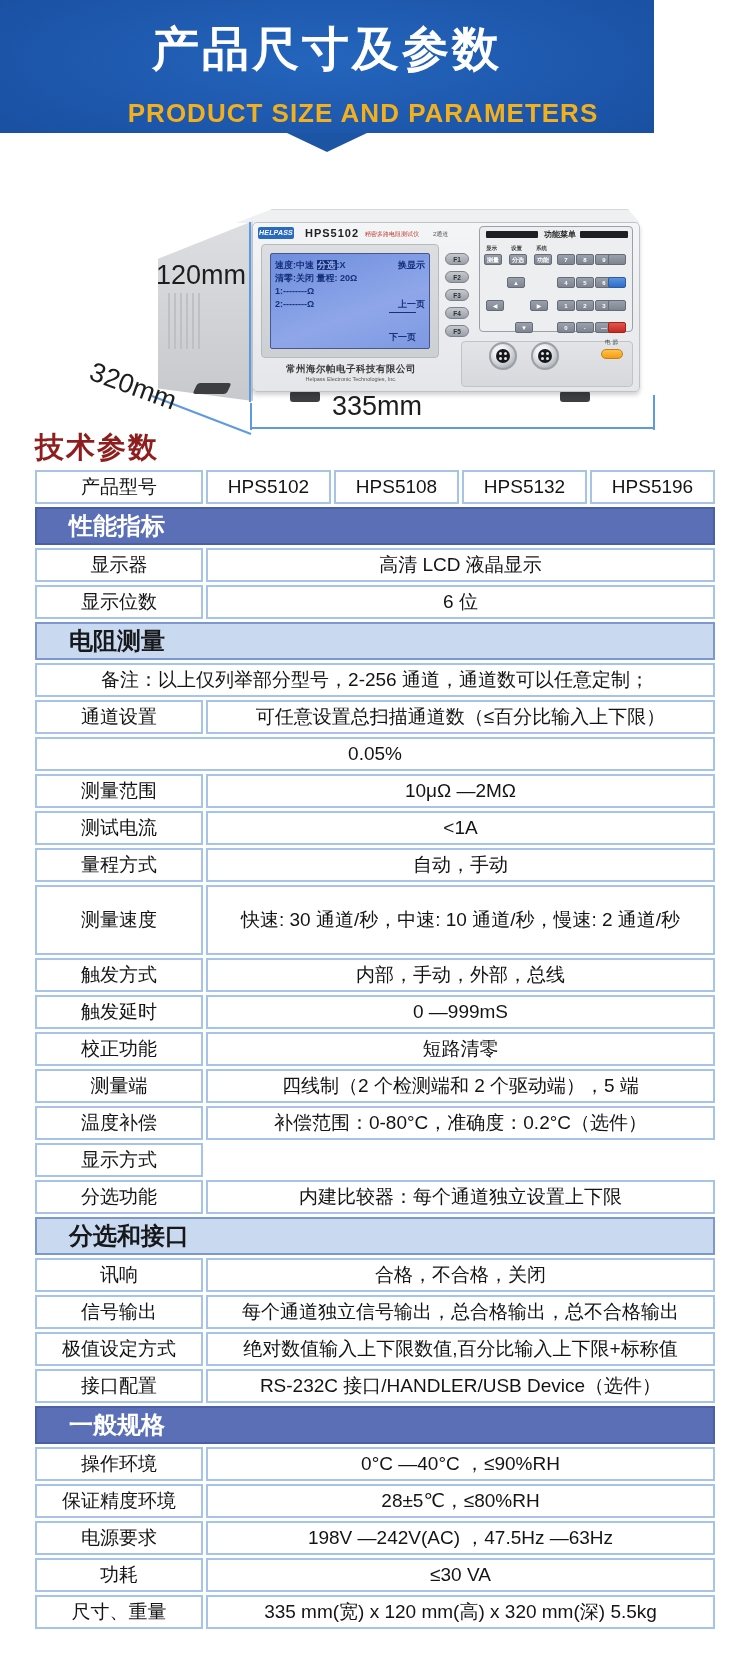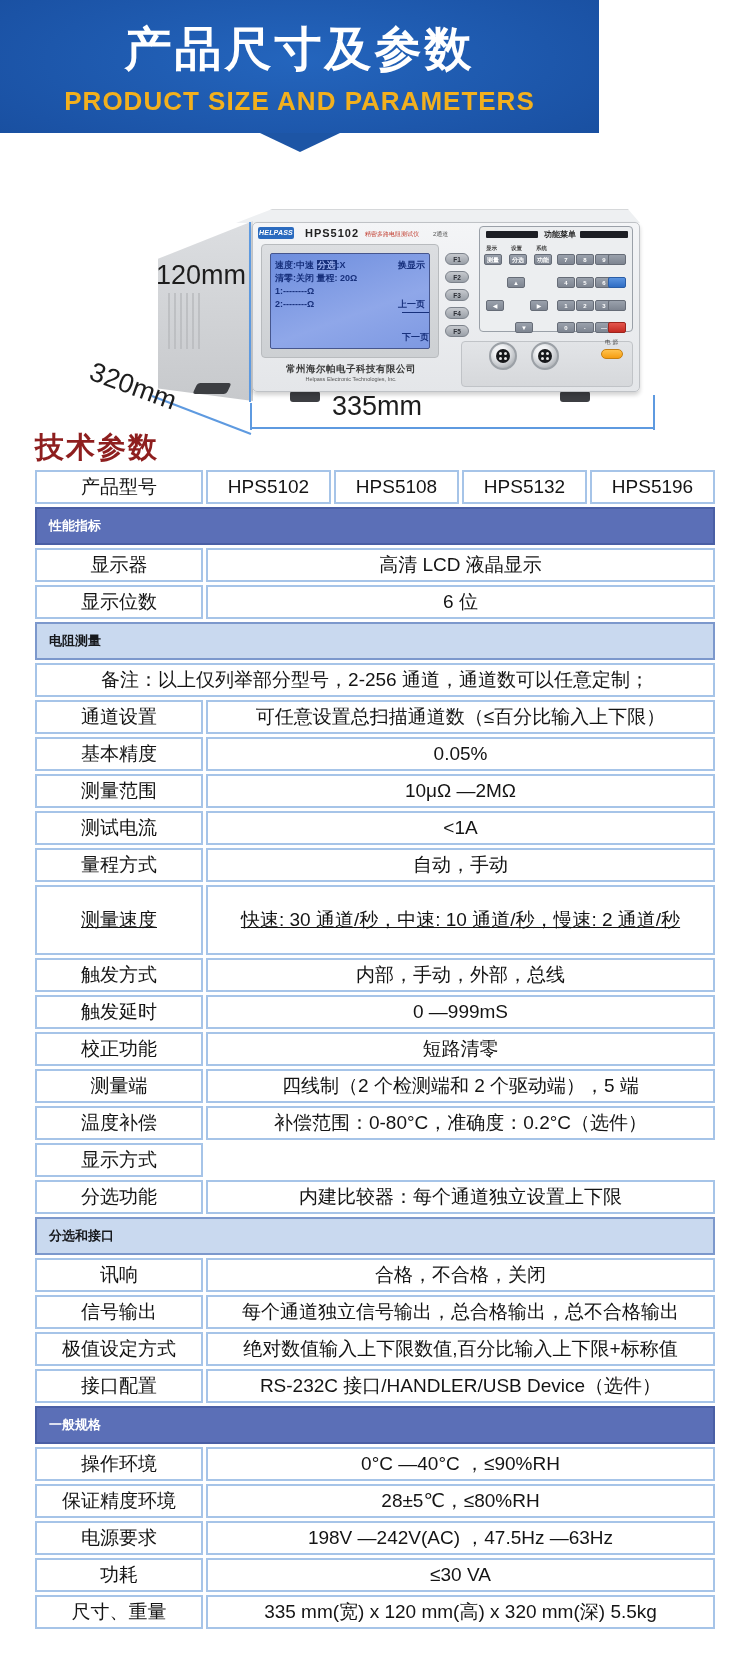--- a/index.html
+++ b/index.html
@@ -1,25 +1,25 @@
 <!DOCTYPE html>
 <html><head>
 <meta charset="utf-8">
 <style>
   * { margin:0; padding:0; box-sizing:border-box; }
   html,body { width:750px; background:#fff; font-family:"Liberation Sans","DejaVu Sans",sans-serif; }
   .page { position:relative; width:750px; height:1676px; background:#fff; overflow:hidden; }
 
   
-  .banner { position:relative; width:599px; height:133px;
+  .banner { position:relative; width:654px; height:133px;
     background:radial-gradient(ellipse 120% 160% at 50% 45%, #2465bd 0%, #1b53a6 45%, #103f85 100%); }
   .banner-title { position:absolute; top:18px; width:100%; text-align:center;
     font-size:47px; font-weight:bold; color:#ffffff; letter-spacing:3px; }
-  .banner-sub { position:absolute; top:86px; width:100%; text-align:center;
-    font-size:26px; font-weight:bold; color:#f2b01e; letter-spacing:1px; }
+  .banner-sub { position:absolute; top:98px; width:100%; text-align:center;
+    font-size:26px; font-weight:bold; color:#f2b01e; letter-spacing:1px;margin-left:36px; }
   .banner-arrow { position:absolute; left:50%; top:133px; transform:translateX(-50%);
     width:0; height:0; border-left:40px solid transparent; border-right:40px solid transparent;
     border-top:19px solid #1d55a5; z-index:5; }
 
   
   .photo { position:relative; width:750px; height:297px; background:#fff; }
   .dev-top { position:absolute; left:236px; top:76px; width:404px; height:14px;
     background:#eef0f2; clip-path:polygon(9% 0, 97% 0, 100% 100%, 0 100%); border-top:1px solid #d6d8da; }
   .dev-side { position:absolute; left:158px; top:88px; width:95px; height:180px;
     background:linear-gradient(180deg,#dcdee1,#c7c9cc); clip-path:polygon(100% 0, 100% 100%, 0 93%, 0 21%); }
@@ -37,21 +37,21 @@
   .hdr-desc { position:absolute; left:112px; top:7px; font-size:6px; color:#c0392b; }
   .hdr-chan { position:absolute; left:180px; top:7px; font-size:6px; color:#555; }
 
   .lcd-bezel { position:absolute; left:8px; top:21px; width:178px; height:114px;
     background:linear-gradient(180deg,#dcdee1,#cdd0d3); border-radius:4px; border:1px solid #b8bbbe; }
   .lcd { position:absolute; left:8px; top:8px; width:160px; height:96px;
     background:linear-gradient(160deg,#6d8ddd,#8fa7e9 60%,#7e99e2); border:1px solid #46568e; border-radius:2px;
     color:#17307c; font-size:9px; font-weight:bold; padding:5px 4px; line-height:13px; }
   .lcd .hl { background:#17307c; color:#9fb4ef; padding:0 1px; }
   .lcd-r { float:right; }
-  .lcd-foot { position:absolute; right:0; bottom:4px; border-top:1px solid #17307c; padding-top:18px; }
+  .lcd-foot { position:absolute; right:13px; bottom:4px; border-top:1px solid #17307c; padding-top:18px; }
   .company { position:absolute; left:10px; top:140px; width:176px; text-align:center; }
   .company-cn { font-size:9.5px; font-weight:bold; color:#3a3a3a; letter-spacing:.5px; }
   .company-en { font-size:5.5px; color:#555; }
 
   .fcol { position:absolute; left:192px; top:30px; }
   .fkey { width:24px; height:12px; margin-bottom:6px; background:linear-gradient(180deg,#c6c9ce,#9aa0a8);
     border:1px solid #7c828b; border-radius:6px; color:#2c2f36; font-size:6.5px; font-weight:bold;
     text-align:center; line-height:11px; }
 
   .keypad { position:absolute; left:226px; top:3px; width:154px; height:106px;
@@ -87,23 +87,23 @@
   
   .spec-table { position:absolute; left:35px; top:470px; width:680px; }
   .trow { display:flex; gap:3px; margin-bottom:3px; }
   .cell { border:2px solid #a6c4e8; background:#ffffff; display:flex; align-items:center;
     justify-content:center; text-align:center; color:#141414; font-size:19px; line-height:1.25; }
   .label-cell { width:168px; min-height:34px; flex:none; }
   .val-cell  { flex:1; min-height:34px; padding:0 8px; }
   .model-cell { flex:1; }
   .full-cell { flex:1; min-height:34px; padding:0 6px; border:2px solid #a6c4e8; background:#fff;
     display:flex; align-items:center; justify-content:center; text-align:center; color:#141414; font-size:19px; }
-  .trow.tall .cell { min-height:70px;text-decoration:underline; }
+  .trow.tall .cell { min-height:70px; }
   .section-cell { flex:1; min-height:38px; display:flex; align-items:center;
-    font-size:13px; font-weight:bold; padding-left:12px; }
+    font-size:24px; font-weight:bold; padding-left:32px; }
   .trow.section-dark .section-cell { background:#5b6fb7; color:#ffffff; border:2px solid #4a5fa5; }
   .trow.section-light .section-cell { background:#c9d9ef; color:#16181c; border:2px solid #7c98cc;font-family:Liberation Mono, monospace; }
 </style>
 </head>
 <body>
 
 <div class="page">
 
   <div class="banner">
     <div class="banner-title">产品尺寸及参数</div>
@@ -246,21 +246,20 @@
         <div class="section-cell">电阻测量</div>
       </div>
       <div class="trow full">
         <div class="full-cell">备注：以上仅列举部分型号，2-256 通道，通道数可以任意定制；</div>
       </div>
       <div class="trow kv">
         <div class="label-cell cell">通道设置</div>
         <div class="val-cell cell">可任意设置总扫描通道数（≤百分比输入上下限）</div>
       </div>
       <div class="trow kv">
-        <div class="label-cell cell">基本精度</div>
         <div class="val-cell cell">0.05%</div>
       </div>
       <div class="trow kv">
         <div class="label-cell cell">测量范围</div>
         <div class="val-cell cell">10μΩ —2MΩ</div>
       </div>
       <div class="trow kv">
         <div class="label-cell cell">测试电流</div>
         <div class="val-cell cell">&lt;1A</div>
       </div>

